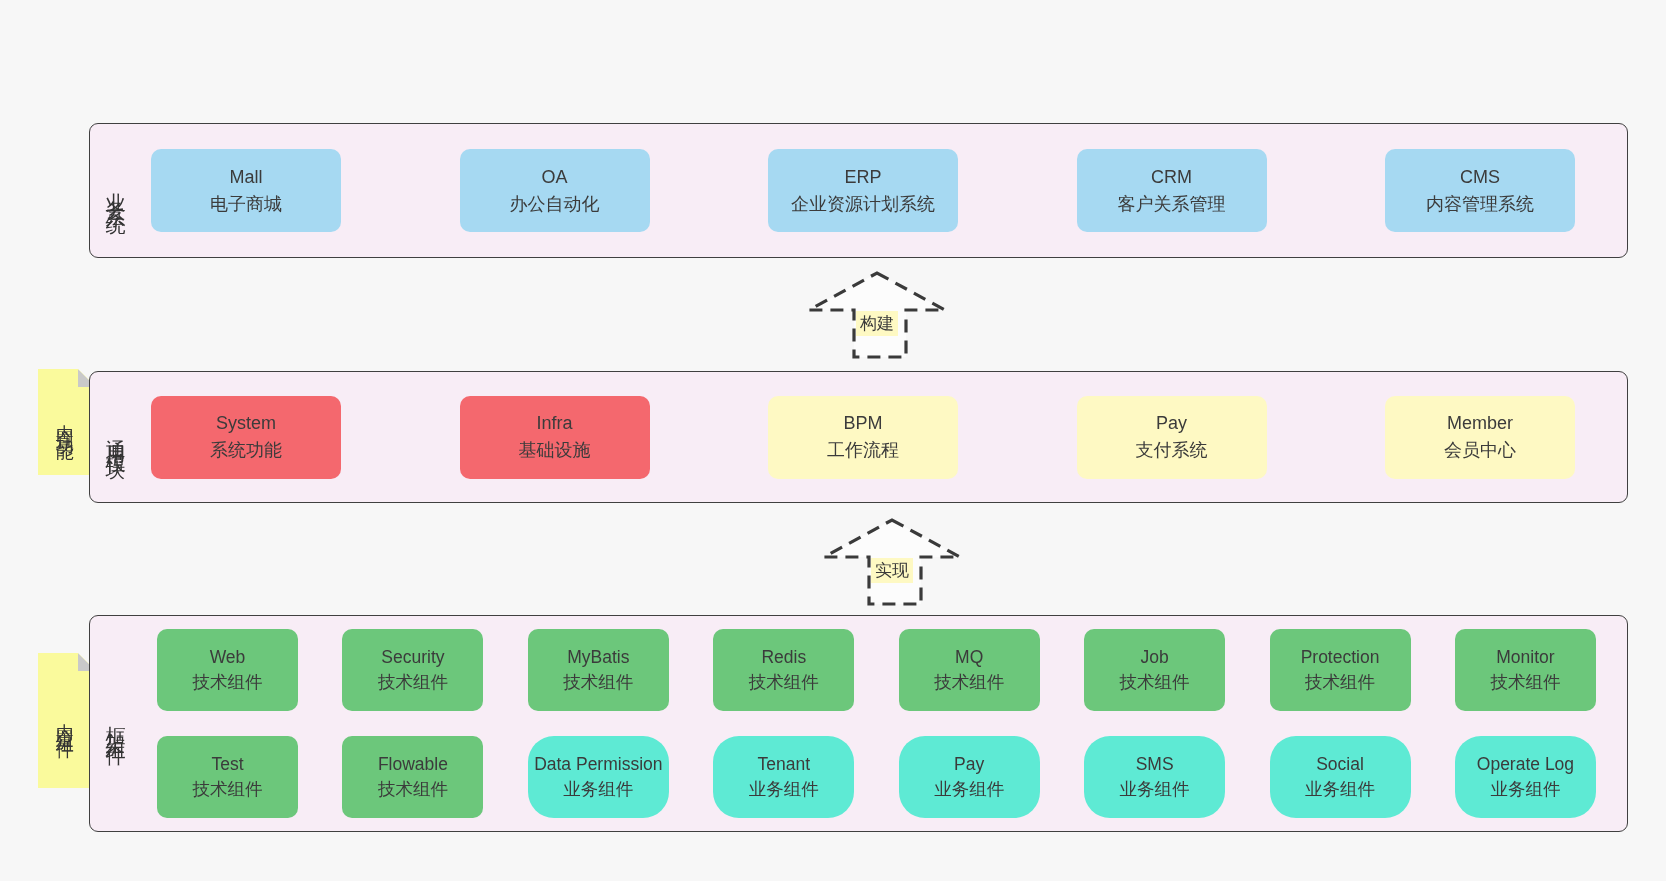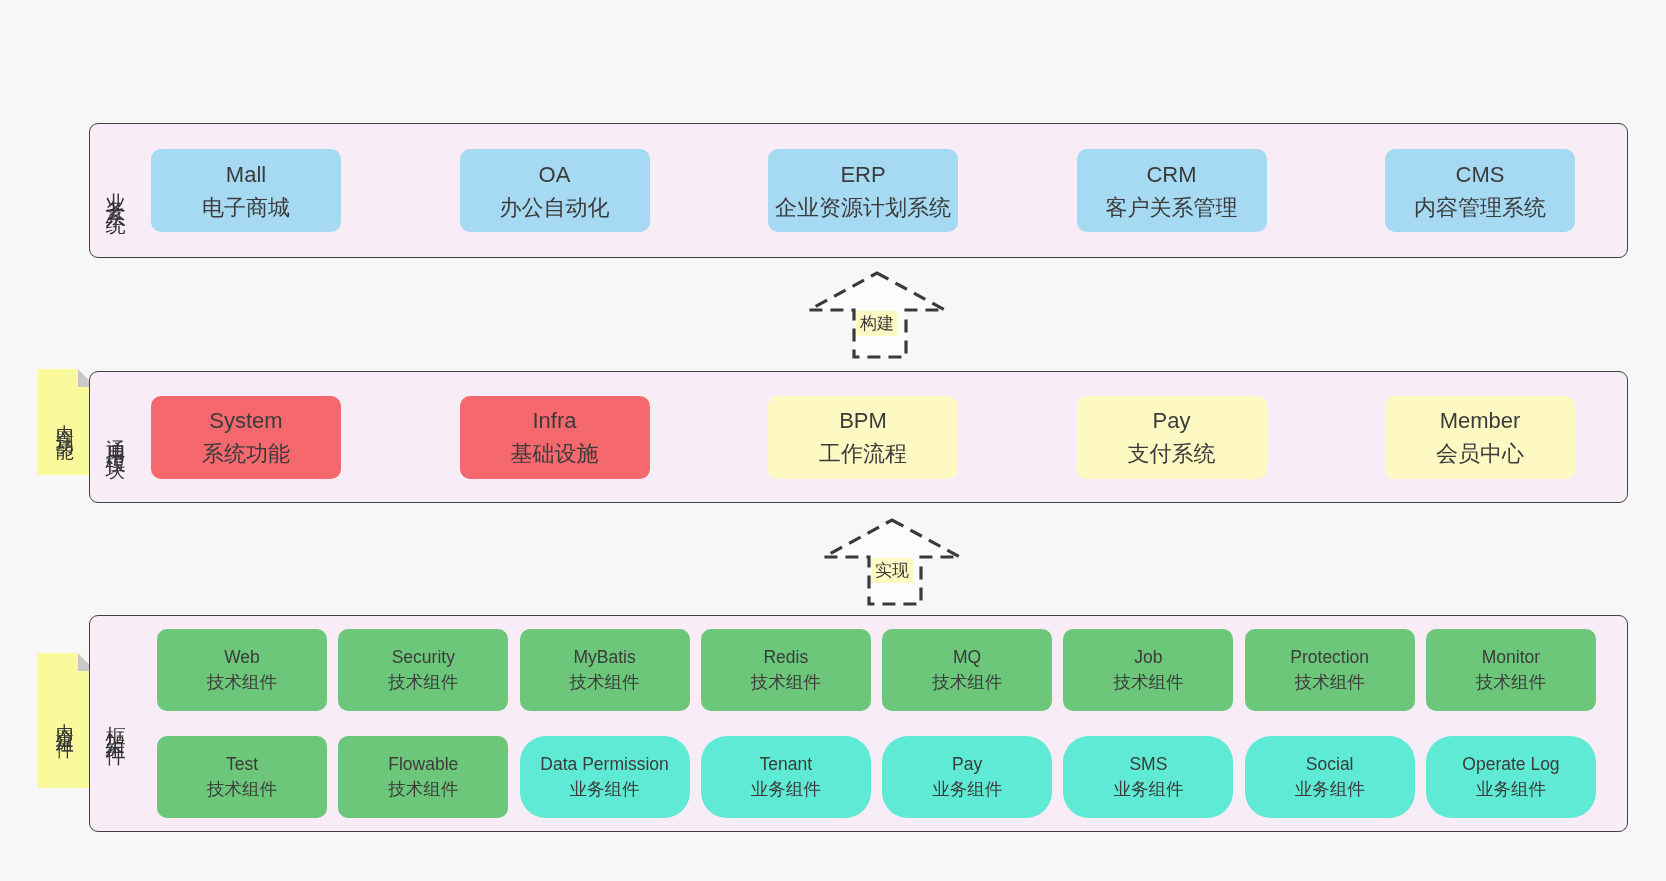--- a/index.html
+++ b/index.html
@@ -30,22 +30,22 @@
   }
   .rows8{
     position:absolute;inset:0;display:flex;flex-direction:column;
     justify-content:center;gap:25px;padding:0 31px 0 67px;
   }
   .row8{display:flex;justify-content:space-between;}
   .box{
     display:flex;flex-direction:column;justify-content:center;align-items:center;
     text-align:center;border-radius:10px;line-height:1.5;color:#3b3b3b;
   }
-  .box-wide{width:190px;height:83px;font-size:22px;}
-  .box-small{width:170px;height:82px;font-size:17.5px;line-height:1.42;}
+  .box-wide{width:190px;height:83px;font-size:18px;}
+  .box-small{width:141px;height:82px;font-size:17.5px;line-height:1.42;}
   .blue{background:#a6d9f2;}
   .red{background:#f4686e;}
   .pink{background:#fef9c3;}
   .green{background:#6cc77b;}
   .lightgreen{background:#5eead4;border-radius:26px;}
   
   .sticky{
     position:absolute;left:38px;width:58px;background:#fafa9c;z-index:1;
     clip-path:polygon(0 0,calc(100% - 18px) 0,100% 18px,100% 100%,0 100%);
   }

